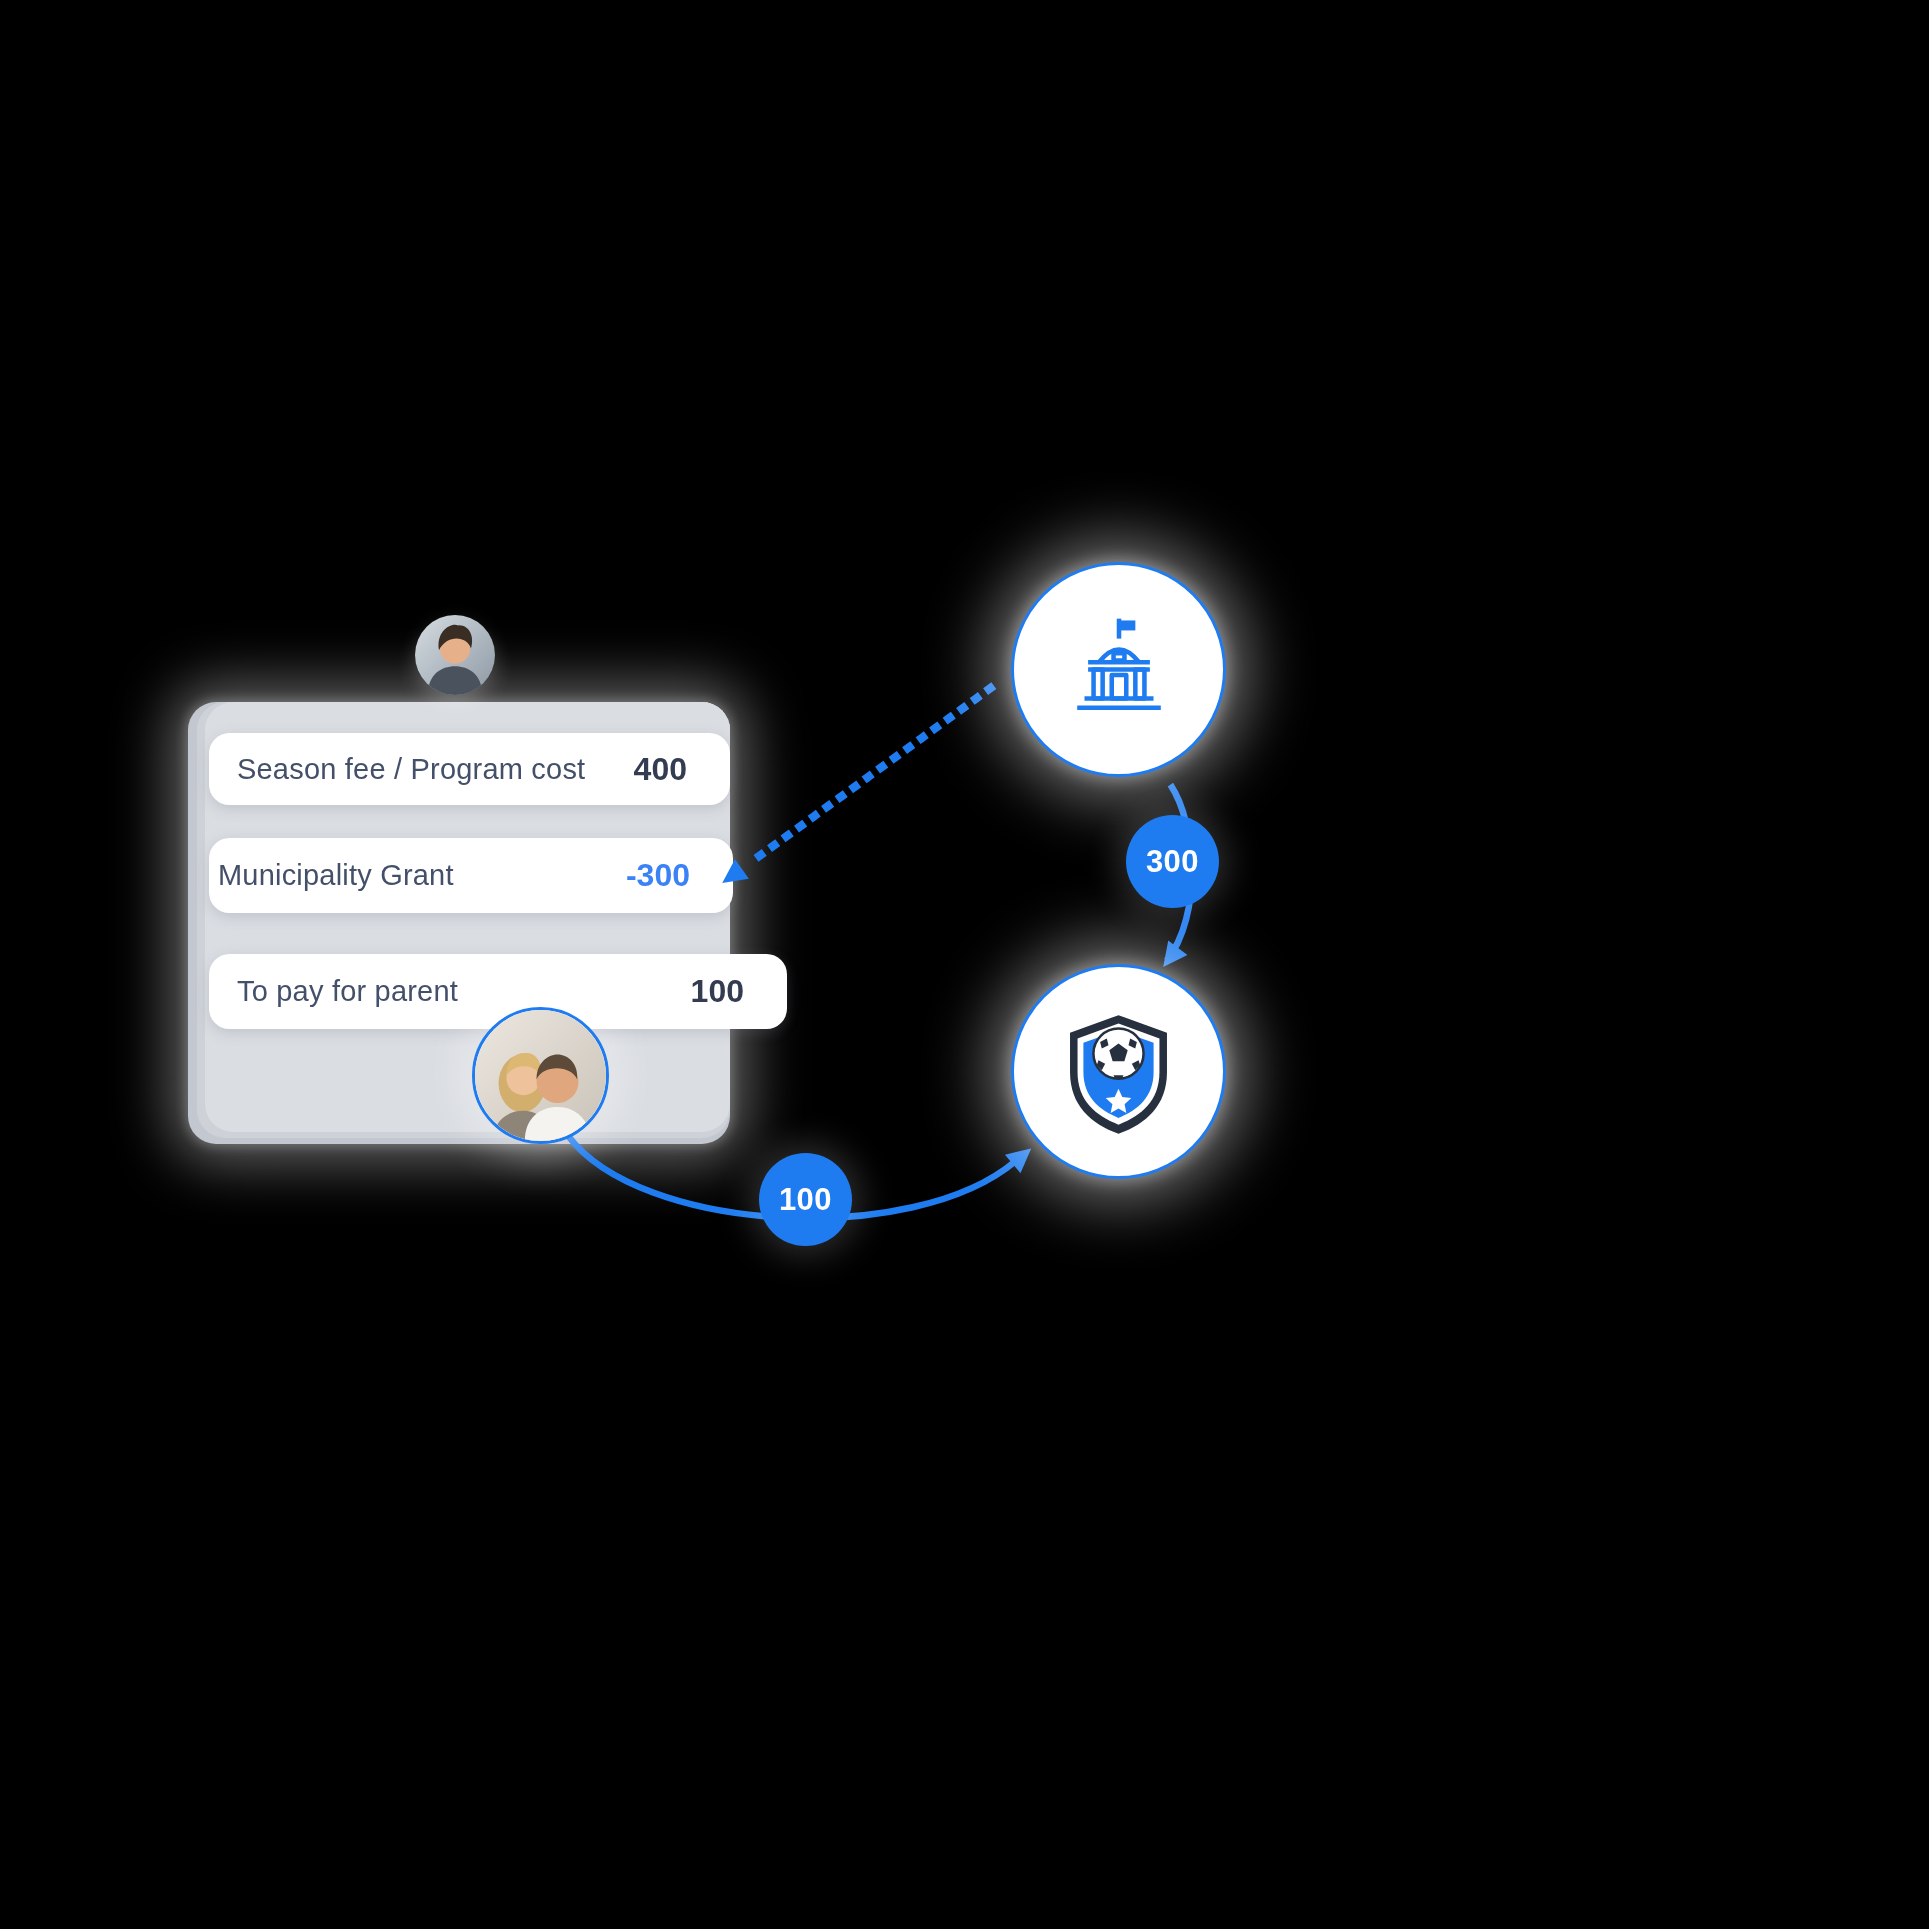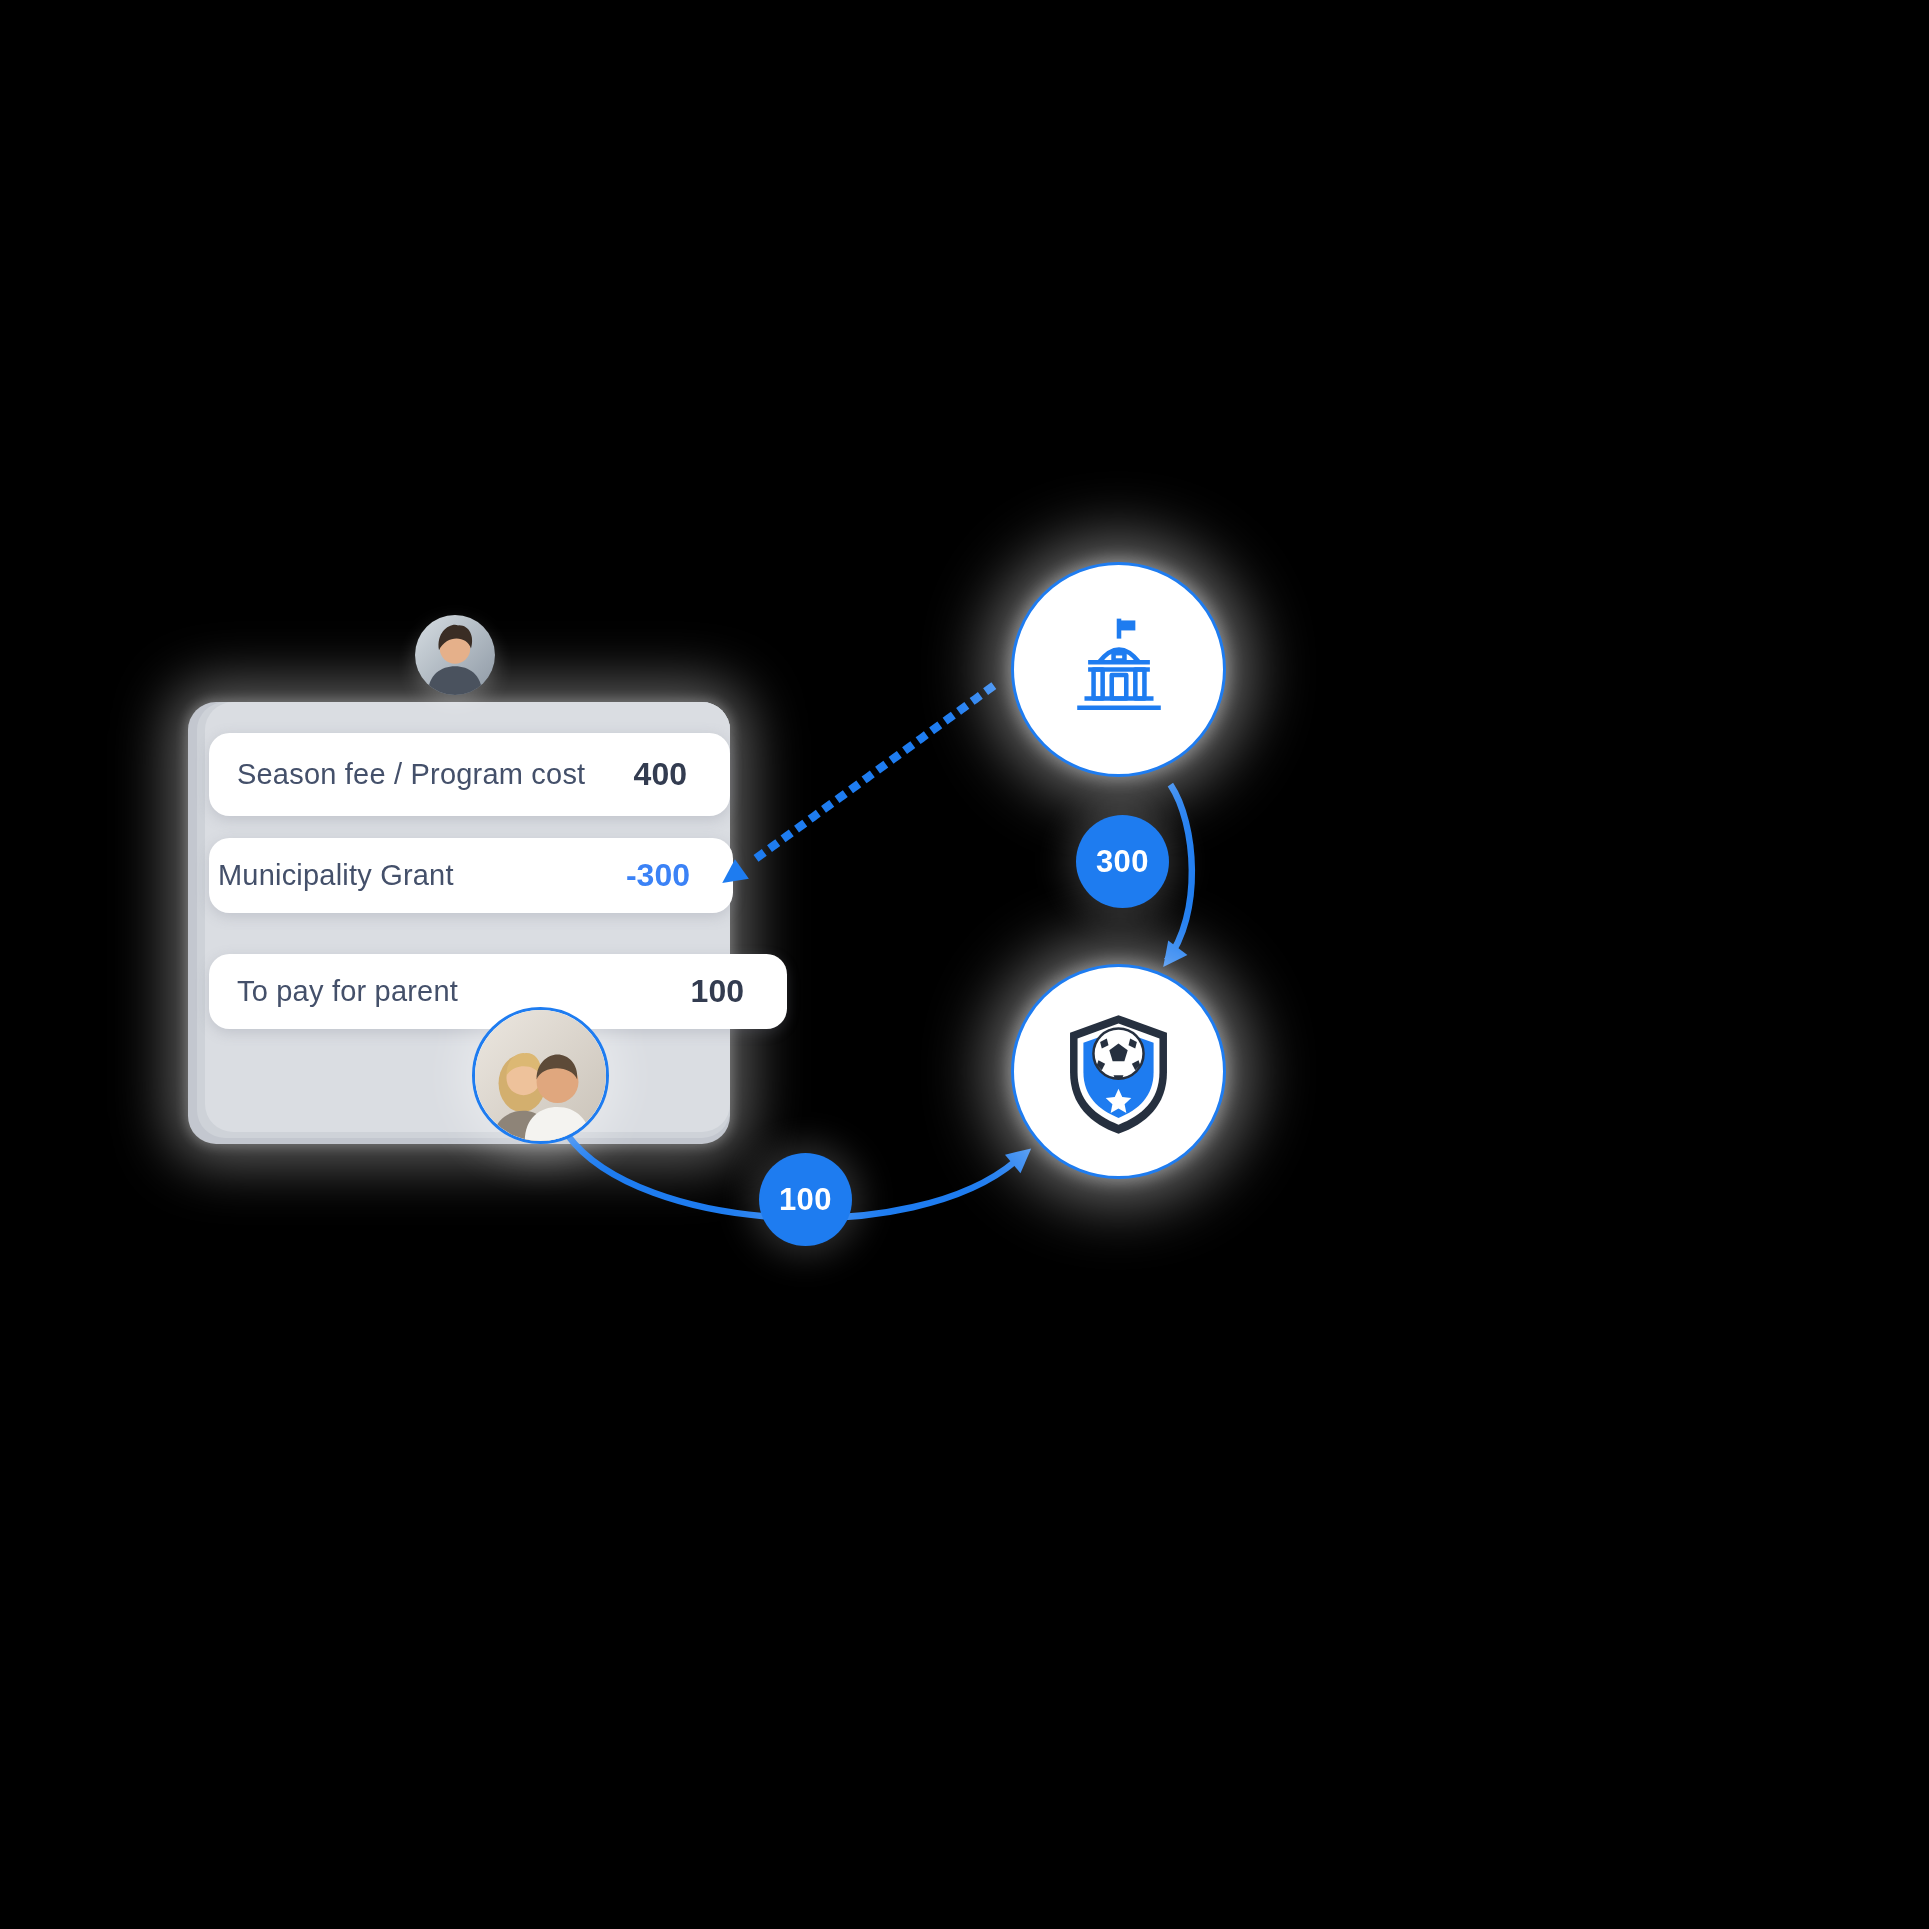--- a/index.html
+++ b/index.html
@@ -12,21 +12,21 @@
   .stack-bg1 { left:188px; top:702px; width:542px; height:442px; background:#c3c7cf;
     box-shadow:0 0 56px 18.6px rgba(255,255,255,0.38), 0 0 11px 2.8px rgba(255,255,255,0.22); }
   .stack-bg2 { left:197px; top:702px; width:533px; height:436px; background:#ced2d8; }
   .stack-bg3 { left:205px; top:702px; width:525px; height:430px; background:#dadde2; }
   .fee-row {
     position:absolute; background:#ffffff; border-radius:20.4px;
     display:flex; align-items:center; justify-content:space-between;
     padding:0 43px 0 28px; box-sizing:border-box;
     box-shadow:0 3.7px 13px rgba(120,125,140,0.25);
   }
-  .fee-row.r1 { left:209px; top:733px; width:521px; height:83px; }
+  .fee-row.r1 { left:209px; top:733px; width:521px; height:72px; }
   .fee-row.r2 { left:209px; top:838px; width:524px; height:75px;padding-left:9px; }
   .fee-row.r3 { left:209px; top:954px; width:578px; height:75px; }
   .row-label { font-size:29px; color:#44506a; letter-spacing:0.2px; }
   .row-value { font-size:32px; font-weight:700; color:#333c50; }
   .row-value.negative { color:#3b82f6; }
   
   .teen-avatar {
     position:absolute; left:415px; top:615px; width:80px; height:80px;
     border-radius:50%; overflow:hidden;
     box-shadow:0 9.3px 20.4px rgba(255,255,255,0.22);
@@ -46,21 +46,21 @@
   }
   .node.municipality { left:1011px; top:562px; }
   .node.club { left:1011px; top:964px; }
   
   .amount-badge {
     position:absolute; width:93px; height:93px; border-radius:50%;
     background:#1e7cf0; color:#ffffff; display:flex; align-items:center; justify-content:center;
     font-size:31px; font-weight:700; letter-spacing:0.5px;
     box-shadow:0 0 35px 9.3px rgba(255,255,255,0.18);
   }
-  .amount-badge.b300 { left:1076px; top:815px; }
+  .amount-badge.b300 { left:1126px; top:815px; }
   .amount-badge.b100 { left:759px; top:1153px; }
   
   .arrows-layer { position:absolute; left:0; top:0; width:1929px; height:1929px; pointer-events:none; }
 </style>
 </head>
 <body>
 
 <div id="canvas">
 
   <div class="stack-bg1"></div>

